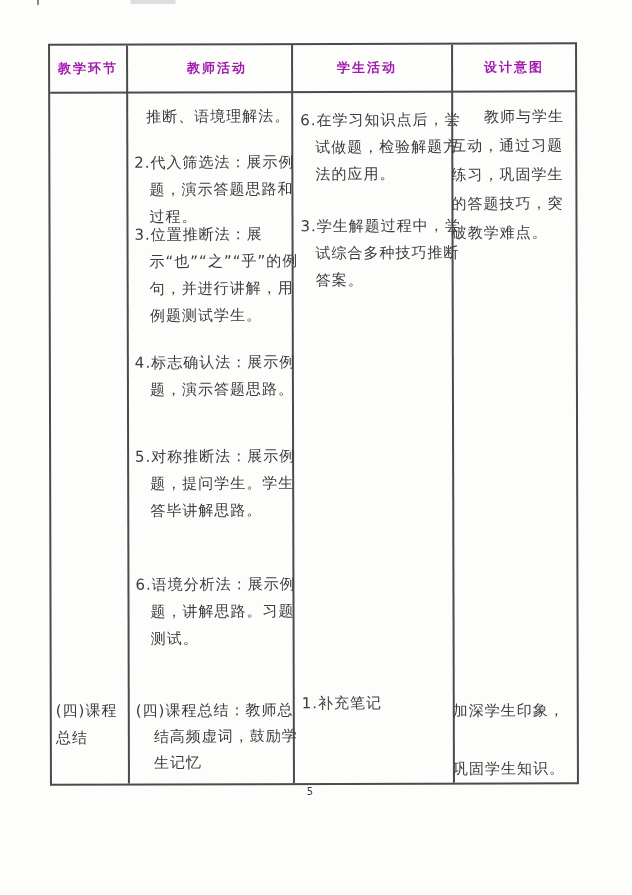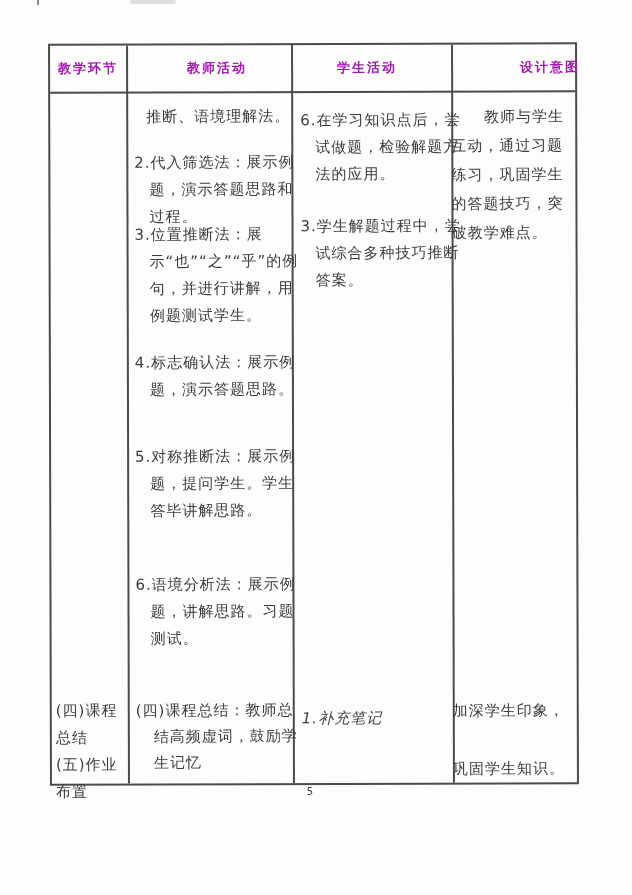--- a/index.html
+++ b/index.html
@@ -51,21 +51,21 @@
   
   .hcell {
     position: absolute; top: 0; height: 46px;
     display: flex; align-items: center; justify-content: center;
     font-weight: bold; font-size: 13px; color: #a21caf;
     letter-spacing: 2px;
   }
   .hcell.h1 { left: 0;     width: 76px;  }
   .hcell.h2 { left: 78px;  width: 178px; }
   .hcell.h3 { left: 243px; width: 148px; }
-  .hcell.h4 { left: 403px; width: 122px; margin-left: 36px; }
+  .hcell.h4 { left: 403px; width: 122px; }
 
   
   .hw {
     position: absolute;
     color: #3c3c3c;
     font-size: 15px;
     line-height: 27px;
     letter-spacing: 1px;
     transform: rotate(-0.2deg);
   }
@@ -86,21 +86,21 @@
   .c2.p6 { top: 526px; }
   .c2.p7 { top: 652px; padding-left: 18px; text-indent: -18px; line-height: 26px; }
   .c2.p8 { top: 706px; line-height: 26px; }
   .c2.p8 .line1 { display: block; white-space: nowrap; }
   .c2.p8 .line2 { display: block; padding-left: 58px; }
 
   
   .c3 { left: 250px; width: 146px; }
   .c3.p1 { top: 62px; }
   .c3.p2 { top: 168px; }
-  .c3.p3 { top: 660px; font-style: italic; }
+  .c3.p3 { top: 645px; }
 
   
   .c4 { left: 401px; width: 118px; font-size: 15px; line-height: 29px; }
   .c4.p1 { top: 58px; text-indent: 2.2em; }
   .c4.p2 { top: 652px; }
   .c4.p3 { top: 710px; }
 
   
   .page-number {
     position: absolute;
@@ -123,21 +123,20 @@
     <div class="vline v2"></div>
     <div class="vline v3"></div>
     <div class="hline-header"></div>
 
     <div class="hcell h1">教学环节</div>
     <div class="hcell h2">教师活动</div>
     <div class="hcell h3">学生活动</div>
     <div class="hcell h4">设计意图</div>
 
     <div class="hw c1 s1">(四)课程总结</div>
-    <div class="hw c1 s2">(五)作业布置</div>
 
     <div class="hw c2 p1">推断、语境理解法。</div>
     <div class="hw c2 p2 hang">2.代入筛选法：展示例题，演示答题思路和过程。</div>
     <div class="hw c2 p3 hang">3.位置推断法：展示“也”“之”“乎”的例句，并进行讲解，用例题测试学生。</div>
     <div class="hw c2 p4 hang">4.标志确认法：展示例题，演示答题思路。</div>
     <div class="hw c2 p5 hang">5.对称推断法：展示例题，提问学生。学生答毕讲解思路。</div>
     <div class="hw c2 p6 hang">6.语境分析法：展示例题，讲解思路。习题测试。</div>
     <div class="hw c2 p7">(四)课程总结：教师总结高频虚词，鼓励学生记忆</div>
 
     <div class="hw c3 p1 hang">6.在学习知识点后，尝试做题，检验解题方法的应用。</div>

